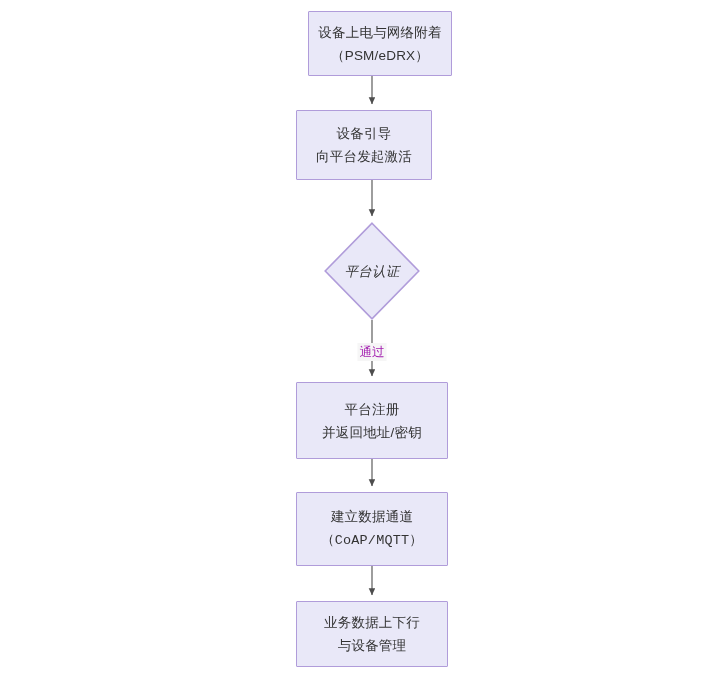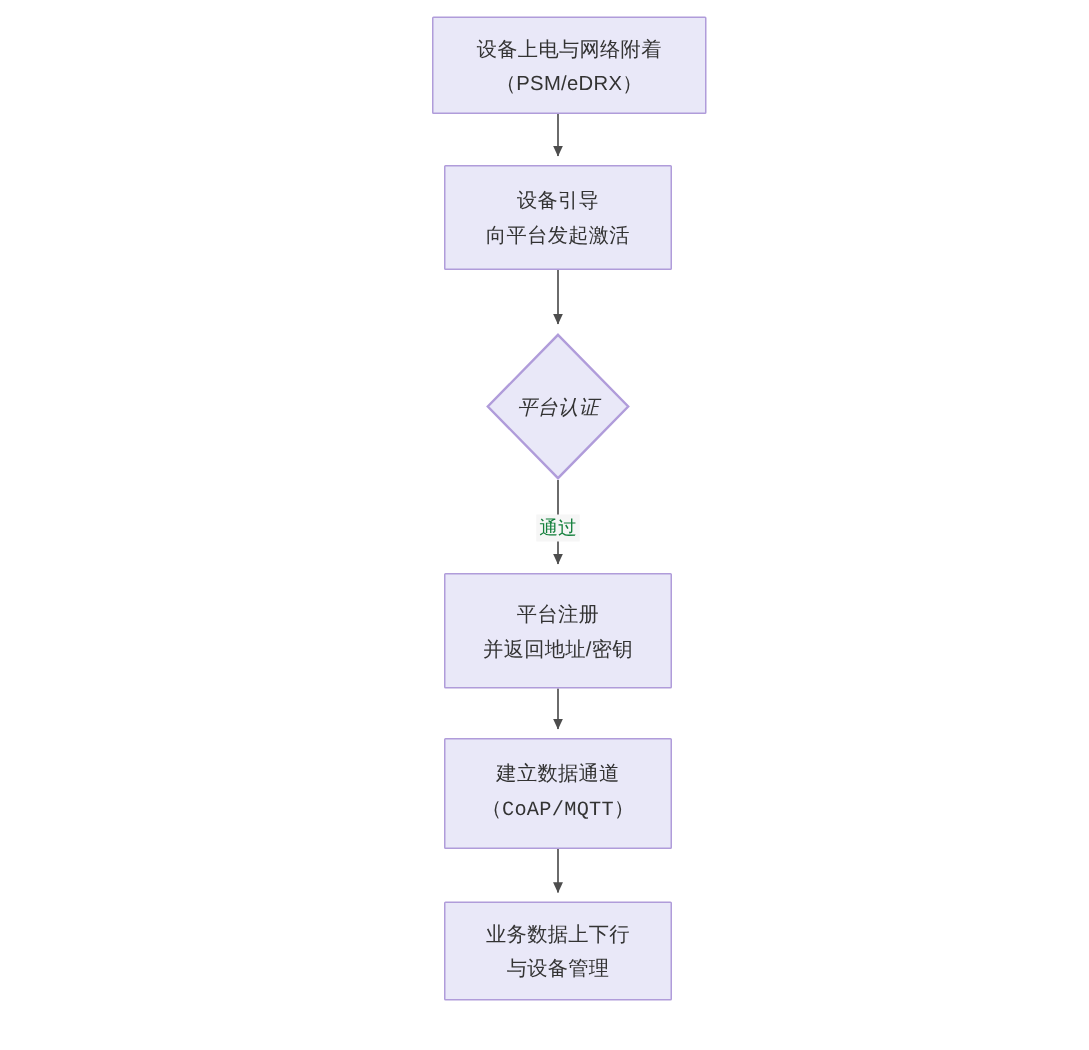--- a/index.html
+++ b/index.html
@@ -65,21 +65,21 @@
     font-size: 13.5px;
     line-height: 23px;
     color: #333333;
     letter-spacing: 0.2px;
     white-space: pre-line;
   }
   .edge-label {
     position: absolute;
     font-size: 12.5px;
     line-height: 16px;
-    color: #15803d;
+    color: #a21caf;
     background: #f6f6f6;
     padding: 1px 2px;
     white-space: nowrap;
     transform: translate(-50%, -50%);
   }
 </style>
 </head>
 <body>
 
 <div id="flow-canvas">
@@ -95,26 +95,26 @@
 
     <line x1="372" y1="180" x2="372" y2="216" stroke="#4d4d4d" stroke-width="1.1" marker-end="url(#arrowhead)"></line>
 
     <line x1="372" y1="320" x2="372" y2="376" stroke="#4d4d4d" stroke-width="1.1" marker-end="url(#arrowhead)"></line>
 
     <line x1="372" y1="459" x2="372" y2="486" stroke="#4d4d4d" stroke-width="1.1" marker-end="url(#arrowhead)"></line>
 
     <line x1="372" y1="566" x2="372" y2="595" stroke="#4d4d4d" stroke-width="1.1" marker-end="url(#arrowhead)"></line>
   </svg>
 
-  <div class="node node-box" style="left:288px; top:11px; width:183px; height:65px;">
+  <div class="node node-box" style="left:308px; top:11px; width:144px; height:65px;">
     <span class="node-label">设备上电与网络附着
 （PSM/eDRX）</span>
   </div>
 
-  <div class="node node-box" style="left:296px; top:110px; width:152px; height:70px;">
+  <div class="node node-box" style="left:296px; top:110px; width:136px; height:70px;">
     <span class="node-label">设备引导
 向平台发起激活</span>
   </div>
 
   <div class="node node-decision" style="left:324px; top:222px; width:96px; height:98px;font-style:italic;">
     <svg class="diamond-shape" viewBox="0 0 96 98" preserveAspectRatio="none" xmlns="http://www.w3.org/2000/svg">
       <polygon points="48,1.2 94.8,49 48,96.8 1.2,49" fill="#e9e8f8" stroke="#b09cda" stroke-width="1.6"></polygon>
     </svg>
     <span class="diamond-label">平台认证</span>
   </div>

